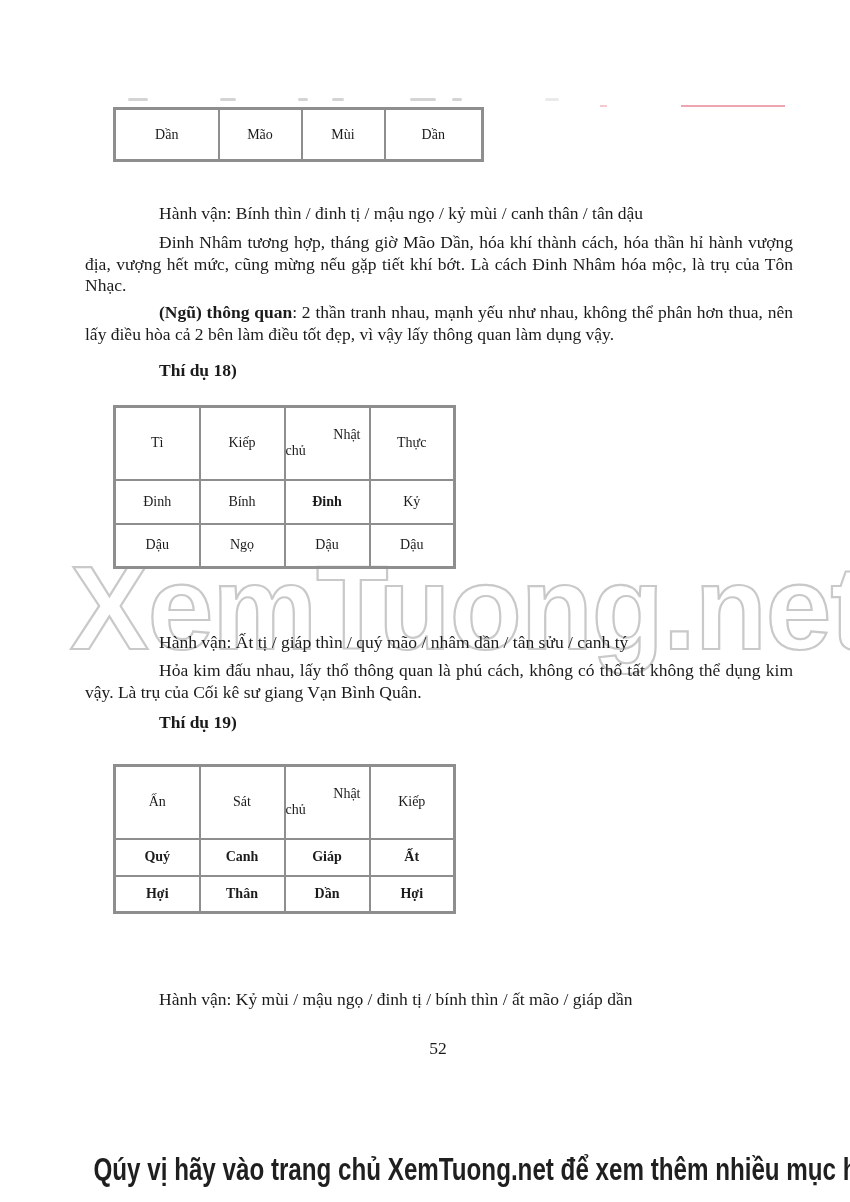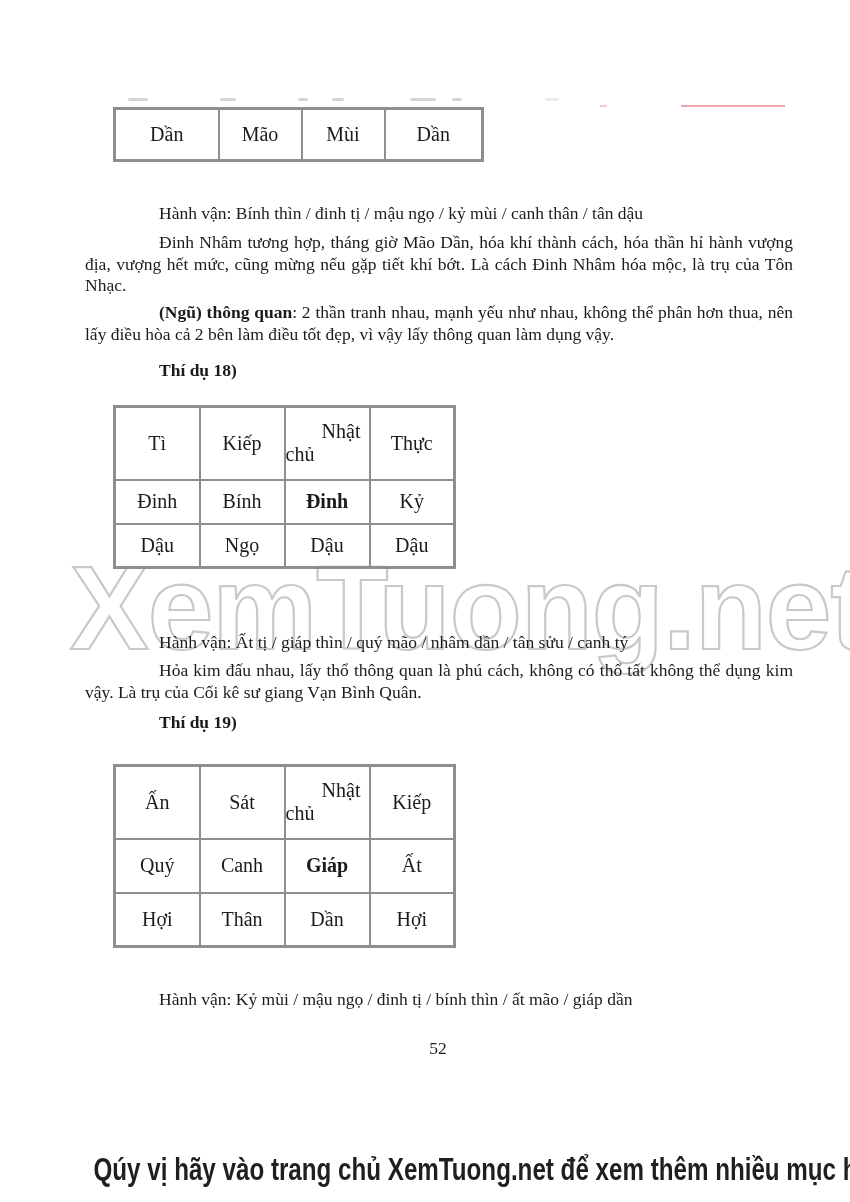--- a/index.html
+++ b/index.html
@@ -23,32 +23,32 @@
   .sm3{left:298px; width:10px;} .sm4{left:332px; width:12px;}
   .sm5{left:410px; width:26px;} .sm6{left:452px; width:10px;}
   .sm7{left:545px; width:14px; opacity:.22;}
   
   table.tbl{
     position:absolute; left:113px; z-index:2; border-collapse:collapse;
     background:transparent; table-layout:fixed;
   }
   table.tbl, table.tbl td{border:3px solid #8e8e8e;}
   table.tbl td{
-    border-width:2px; font-size:20px; text-align:center; vertical-align:middle;
+    border-width:2px; font-size:14px; text-align:center; vertical-align:middle;
     padding:0; box-sizing:border-box; background:transparent;
   }
   table.tbl{border-width:3px;}
   .tbl-top{top:107px;}
   .tbl-top td{height:52px;}
   .tbl-top .c0{width:104px;} .tbl-top .c1{width:83px;}
   .tbl-top .c2{width:83px;margin-left:19px;}  .tbl-top .c3{width:98px;}
   .tbl-pillars .c0,.tbl-pillars .c1,.tbl-pillars .c2,.tbl-pillars .c3{width:85px;}
   .tbl-18{top:405px;} .tbl-19{top:764px;}
   td.hdr{vertical-align:top; padding-top:13px; height:73px;}
-  .tbl-18 td.dat{height:44px;} .tbl-19 td.dat{height:54px;}
+  .tbl-18 td.dat{height:44px;} .tbl-19 td.dat{height:37px;font-weight:bold;}
   td .wrap-l1{text-align:right; padding-right:8px;}
   td .wrap-l2{text-align:left; padding-left:0;}
   td.daymaster{font-weight:bold;}
   
   .line, .para{
     position:absolute; z-index:2; font-size:17.5px; line-height:21.5px; margin:0;
   }
   .line{left:159px; white-space:nowrap;}
   .para{left:85px; width:708px; text-align:justify; text-indent:74px;}
   .heading{font-weight:bold;}

